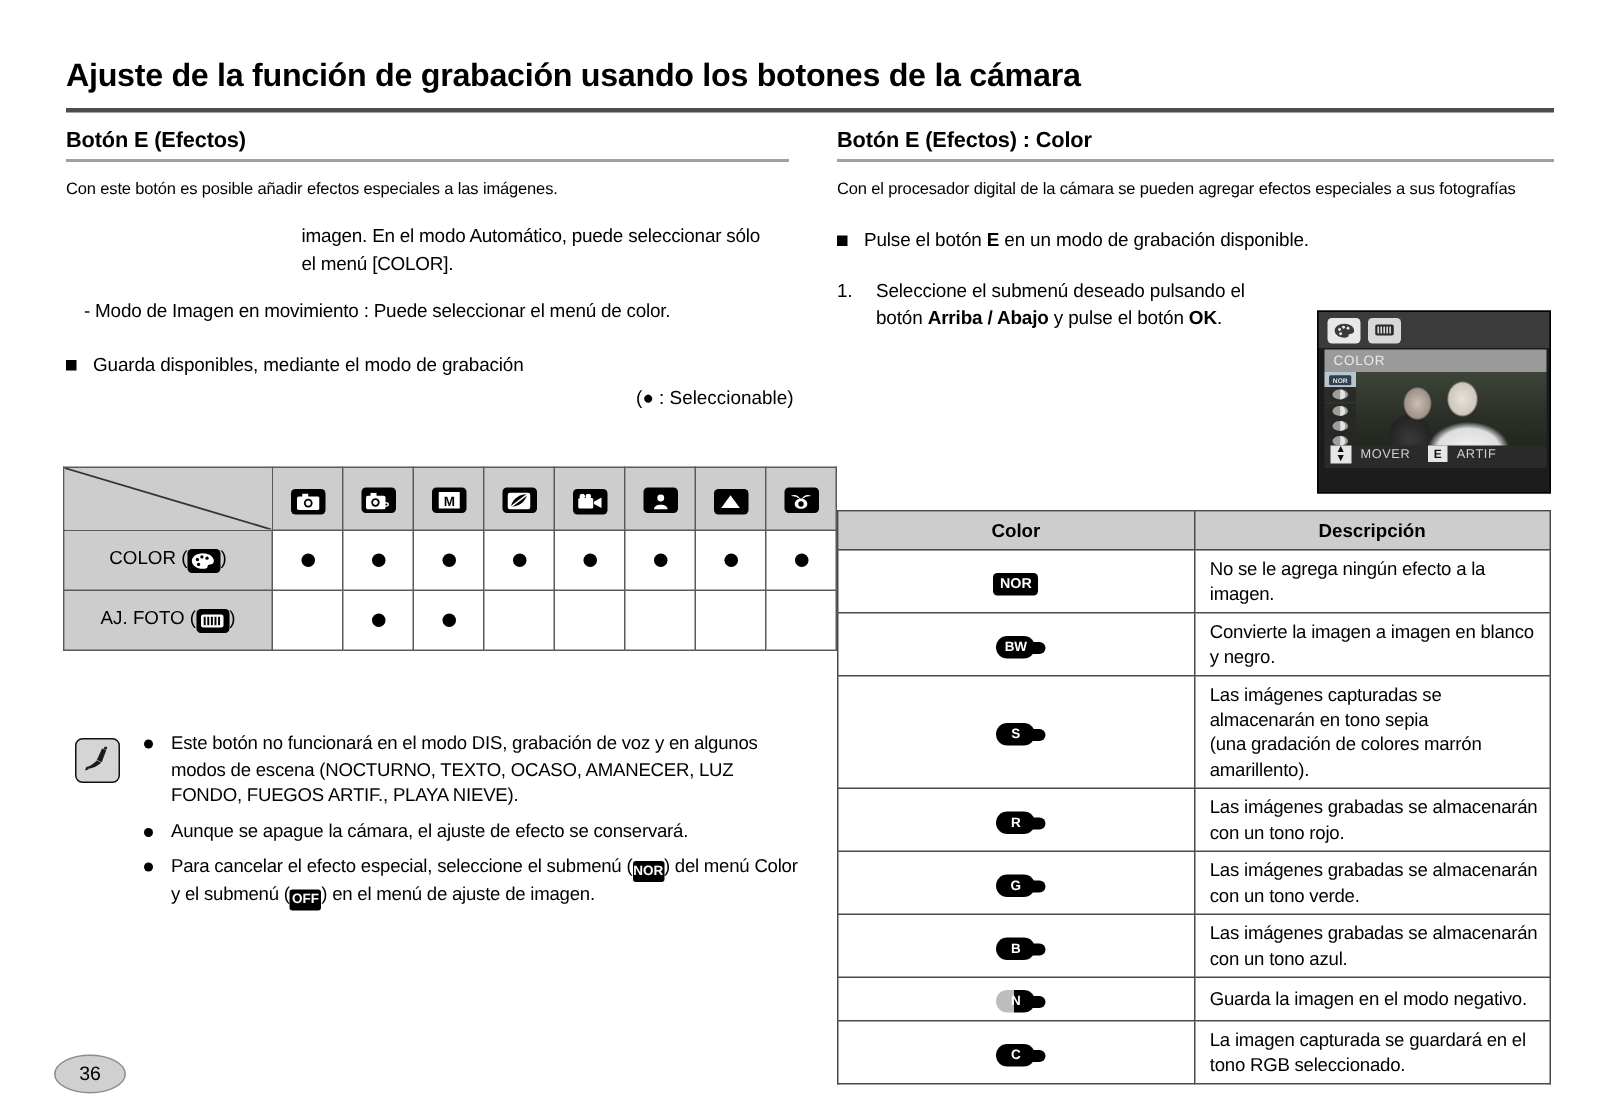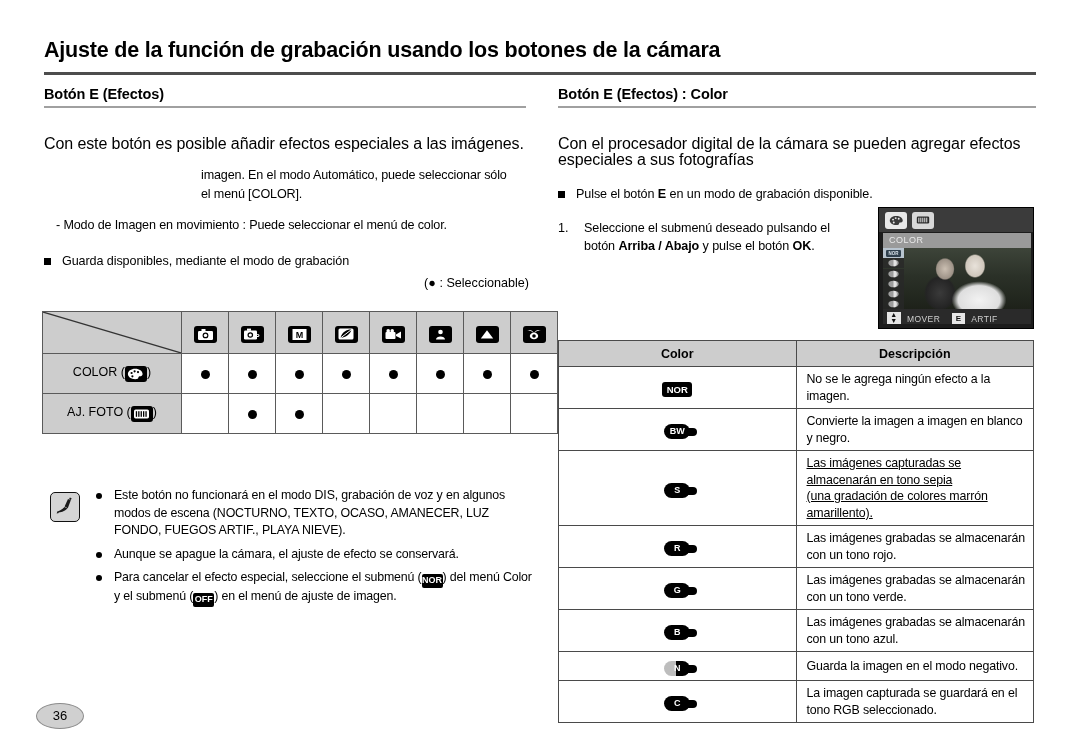--- a/index.html
+++ b/index.html
@@ -63,23 +63,23 @@
     white-space: nowrap;
   }
   .section-rule {
     margin-top: 4px;
     height: 2px;
     background: #a0a0a0;
   }
   .section-rule.short { width: 482px; }
 
   .para {
-    font-size: 16px;
+    font-size: 11px;
     line-height: 16px;
-    margin-top: 28px;
+    margin-top: 10px;
     letter-spacing: -0.1px;
   }
 
   
   .dash-block { margin-top: 14px; }
   .dash-row {
     font-size: 12.6px;
     line-height: 19px;
     letter-spacing: -0.15px;
     padding-left: 22px;
@@ -316,26 +316,26 @@
     display: flex;
     align-items: center;
     justify-content: center;
   }
   .lcd-strip .opt.sel {
     background: #b8c4cf;
   }
   .lcd-bar {
     position: absolute;
     left: 4px;
-    bottom: 4px;
+    bottom: 16px;
     width: 148px;
     height: 15px;
     background: #2a2a2a;
     display: flex;
-    align-items: flex-end;
+    align-items: flex-start;
     color: #cfcfcf;
     font-size: 8.5px;
     letter-spacing: 0.4px;
   }
   .lcd-bar .updown {
     width: 14px; height: 12px;
     background: #e6e6e6;
     color: #111;
     margin-left: 4px;
     display: flex;
@@ -384,21 +384,21 @@
     height: 28px;
   }
   .color-table td.desc-cell {
     font-size: 12.4px;
     line-height: 16.5px;
     letter-spacing: -0.15px;
     padding: 4px 6px 4px 10px;
     vertical-align: middle;
     margin-left: 44px;
   }
-  .color-table tr.tall td { height: 46px; text-decoration: underline; }
+  .color-table tr.tall td { height: 46px; }
 
   
   .pill {
     position: relative;
     display: inline-block;
     width: 26px;
     height: 15px;
     background: #000;
     border-radius: 9px;
     color: #fff;

